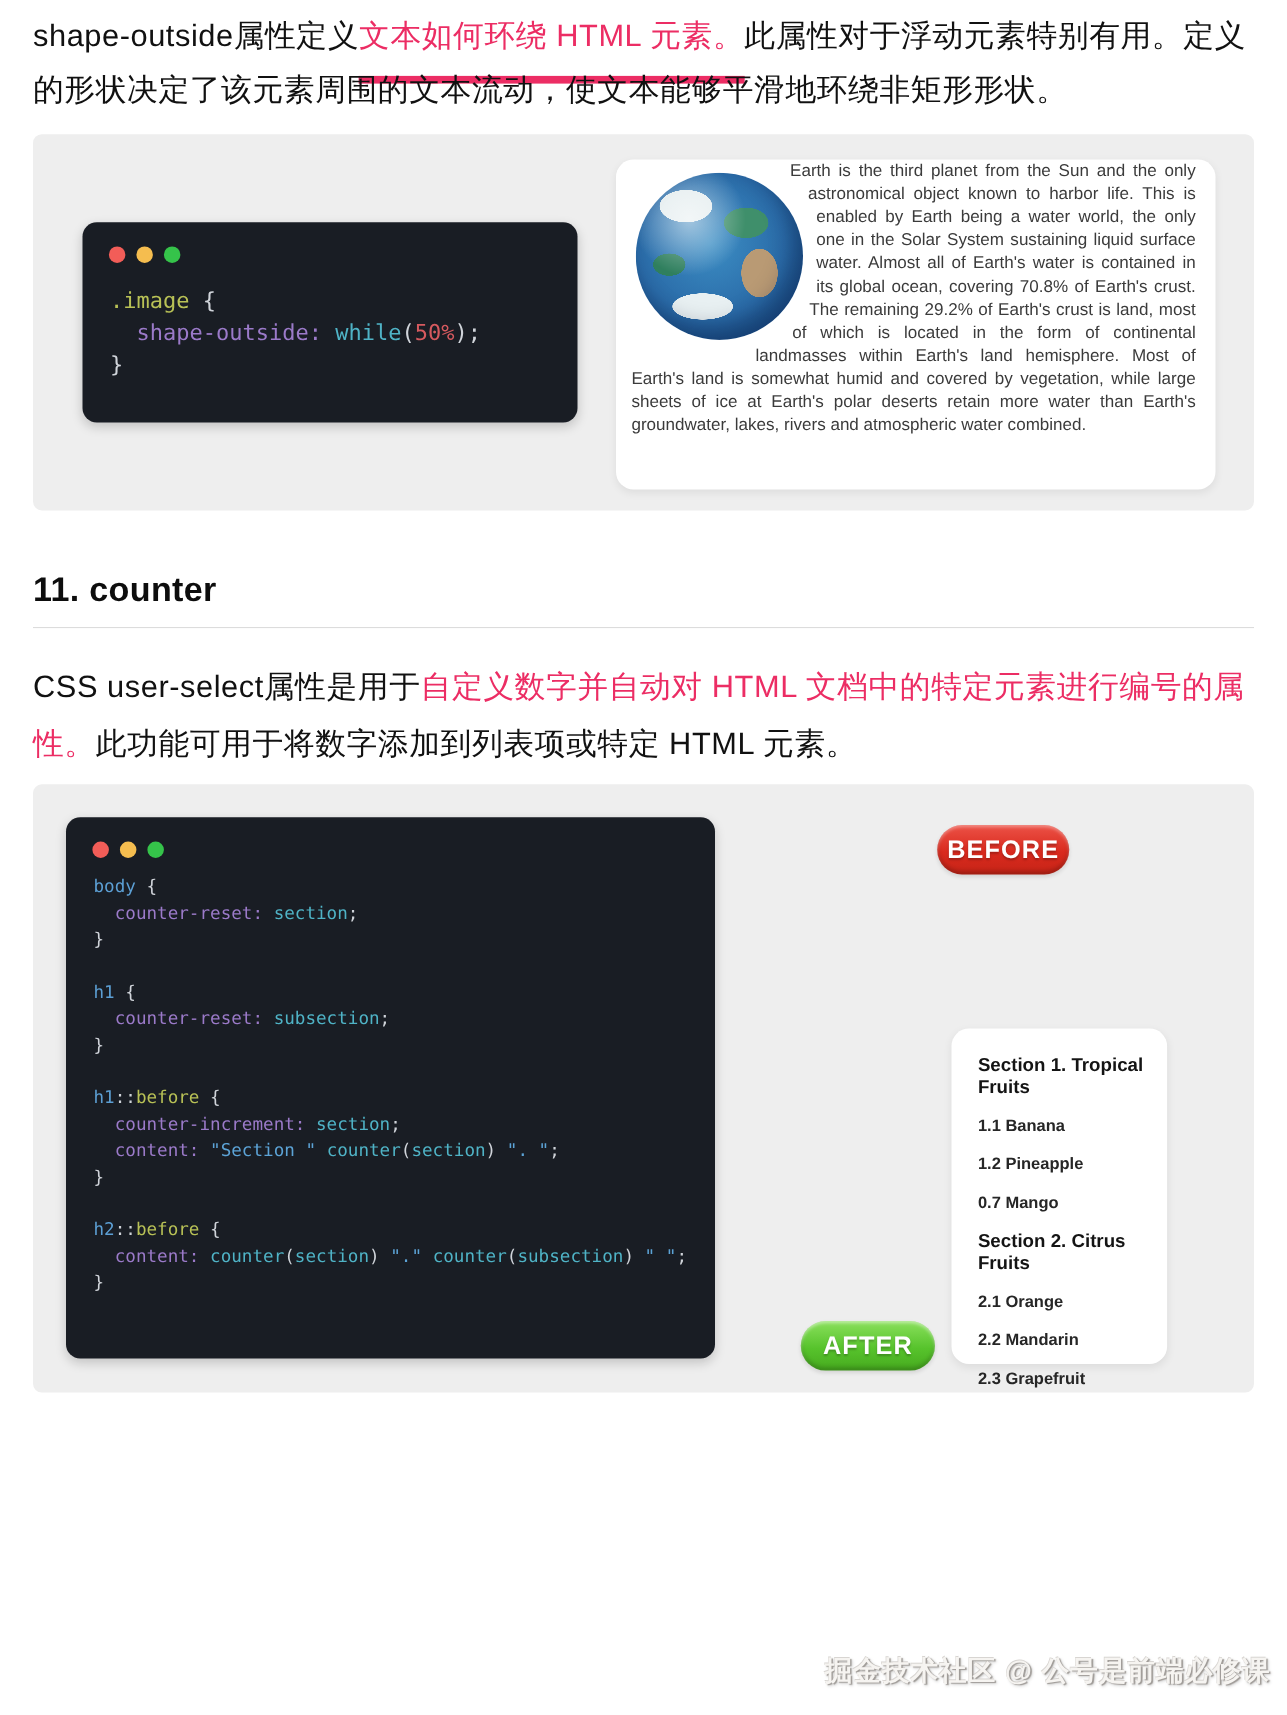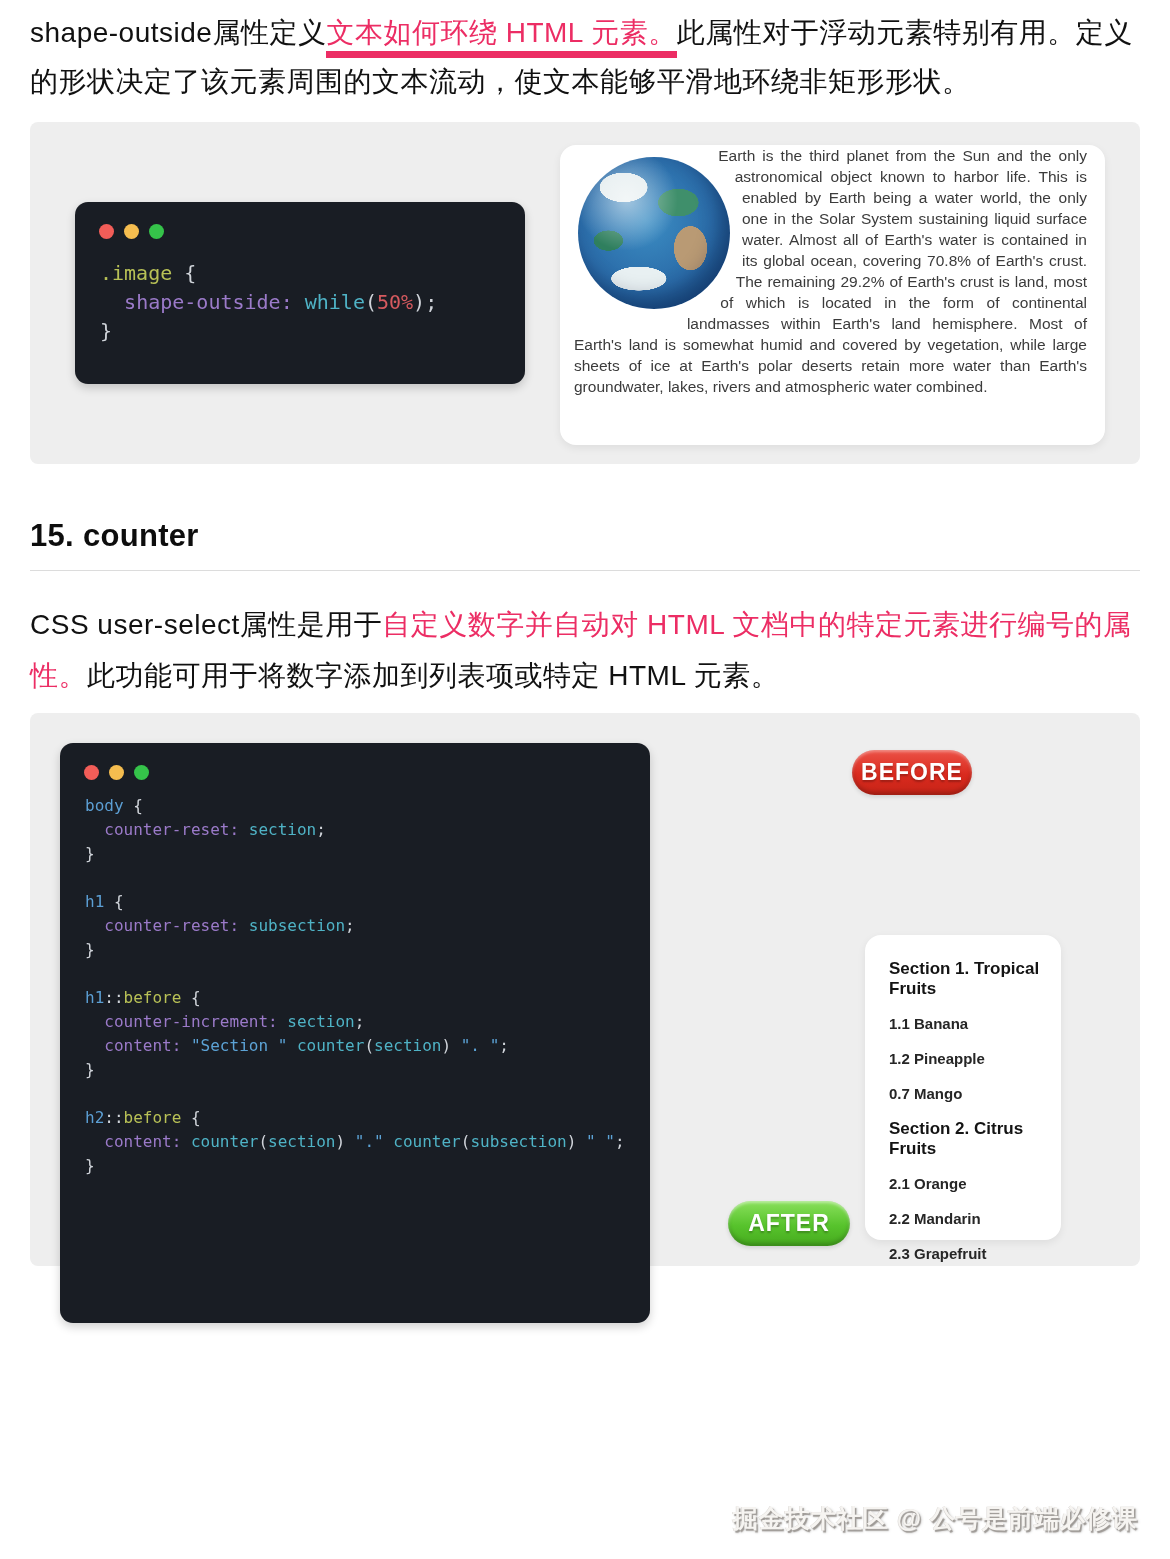--- a/index.html
+++ b/index.html
@@ -3,31 +3,31 @@
 <meta charset="utf-8">
 <style>
   html,body{margin:0;padding:0;background:#ffffff;}
   .page{position:relative;width:1170px;height:1559px;background:#ffffff;overflow:hidden;
         font-family:"Liberation Sans","DejaVu Sans",sans-serif;color:#1a1a1a;}
 
   
   .para{margin:0 30px;font-size:28px;line-height:49px;color:#111;letter-spacing:0.5px;}
   .para.first{padding-top:8px;}
   .hl{color:#ec2d64;}
-  .hl.underlined{border-bottom:7px solid #ec2d64;padding-bottom:3px;}
+  .hl.underlined{border-bottom:7px solid #ec2d64;padding-bottom:21px;}
 
   
   .panel{position:relative;margin:0 30px;background:#eeeeee;border-radius:8px;}
   .panel1{margin-top:16px;height:342px;}
   .panel2{margin-top:12px;height:553px;}
 
   
   .code-window{position:absolute;background:#191d24;border-radius:13px;box-shadow:0 4px 10px rgba(0,0,0,0.18);}
   .cw1{left:45px;top:80px;width:450px;height:182px;}
-  .cw2{left:30px;top:30px;width:590px;height:580px;}
+  .cw2{left:30px;top:30px;width:590px;height:492px;}
   .dots{display:flex;gap:10px;padding:22px 0 0 24px;}
   .dot{width:15px;height:15px;border-radius:50%;}
   .code{font-family:"DejaVu Sans Mono","Liberation Mono",monospace;color:#c8ccd2;}
   .cw1 .code{padding:20px 0 0 25px;font-size:20px;}
   .cw1 .code-line{min-height:29px;line-height:29px;}
   .cw2 .code{padding:14px 0 0 25px;font-size:16px;}
   .cw2 .code-line{min-height:24px;line-height:24px;}
   .code-line{white-space:pre;}
   .tk-sel{color:#b8c156;}
   .tk-tag{color:#5c9fd4;}
@@ -72,21 +72,21 @@
          color:#ffffff;font-weight:800;letter-spacing:1px;font-size:23px;
          text-shadow:0 2px 2px rgba(0,0,0,0.25);}
   .badge-before{left:822px;top:37px;width:120px;height:45px;
          background:linear-gradient(180deg,#ec5247 0%,#d92a1e 55%,#c62417 100%);
          box-shadow:inset 0 2px 3px rgba(255,255,255,0.35), inset 0 -3px 4px rgba(0,0,0,0.22), 0 2px 4px rgba(0,0,0,0.12);}
   .badge-after{left:698px;top:488px;width:122px;height:45px;
          background:linear-gradient(180deg,#8ae05c 0%,#57c32c 55%,#46aa1e 100%);
          box-shadow:inset 0 2px 3px rgba(255,255,255,0.45), inset 0 -3px 4px rgba(0,0,0,0.2), 0 2px 4px rgba(0,0,0,0.12);}
 
   
-  .watermark{position:absolute;top:1502px;right:32px;font-size:25px;font-weight:700;letter-spacing:1px;
+  .watermark{position:absolute;top:1502px;right:15px;font-size:25px;font-weight:700;letter-spacing:1px;
              color:#f6f4f1;
              text-shadow:1.5px 1.5px 1px #9e9a96, -0.5px -0.5px 0 #d8d5d2, 2px 2px 3px rgba(0,0,0,0.18);}
 </style>
 </head>
 <body>
 
 <div class="page">
 
   <p class="para first">
     <span>shape-outside属性定义</span><span class="hl underlined">文本如何环绕 HTML 元素。</span><span>此属性对于浮动元素特别有用。</span><span>定义的形状决定了该元素周围的文本流动，使文本能够平滑地环绕非矩形形状。</span>
@@ -104,21 +104,21 @@
           <div class="code-line"><span class="tk-pn">  </span><span class="tk-prop">shape-outside:</span><span class="tk-pn"> </span><span class="tk-fn">while</span><span class="tk-pn">(</span><span class="tk-num">50%</span><span class="tk-pn">);</span></div>
           <div class="code-line"><span class="tk-pn">}</span></div>
         </div>
     </div>
     <div class="white-card earth-card">
       <div class="earth-img"></div>
       <div class="earth-text">Earth is the third planet from the Sun and the only astronomical object known to harbor life. This is enabled by Earth being a water world, the only one in the Solar System sustaining liquid surface water. Almost all of Earth's water is contained in its global ocean, covering 70.8% of Earth's crust. The remaining 29.2% of Earth's crust is land, most of which is located in the form of continental landmasses within Earth's land hemisphere. Most of Earth's land is somewhat humid and covered by vegetation, while large sheets of ice at Earth's polar deserts retain more water than Earth's groundwater, lakes, rivers and atmospheric water combined.</div>
     </div>
   </div>
 
-  <h2 class="h2-title">15. counter</h2>
+  <h2 class="h2-title">11. counter</h2>
   <hr class="rule">
 
   <p class="para second">
     <span>CSS user-select属性是用于</span><span class="hl">自定义数字并自动对 HTML 文档中的特定元素进行编号的属性。</span><span>此功能可用于将数字添加到列表项或特定 HTML 元素。</span>
   </p>
 
   <div class="panel panel2">
     <div class="code-window cw2">
       <div class="dots">
         <span class="dot" style="background:#f25d58"></span>

